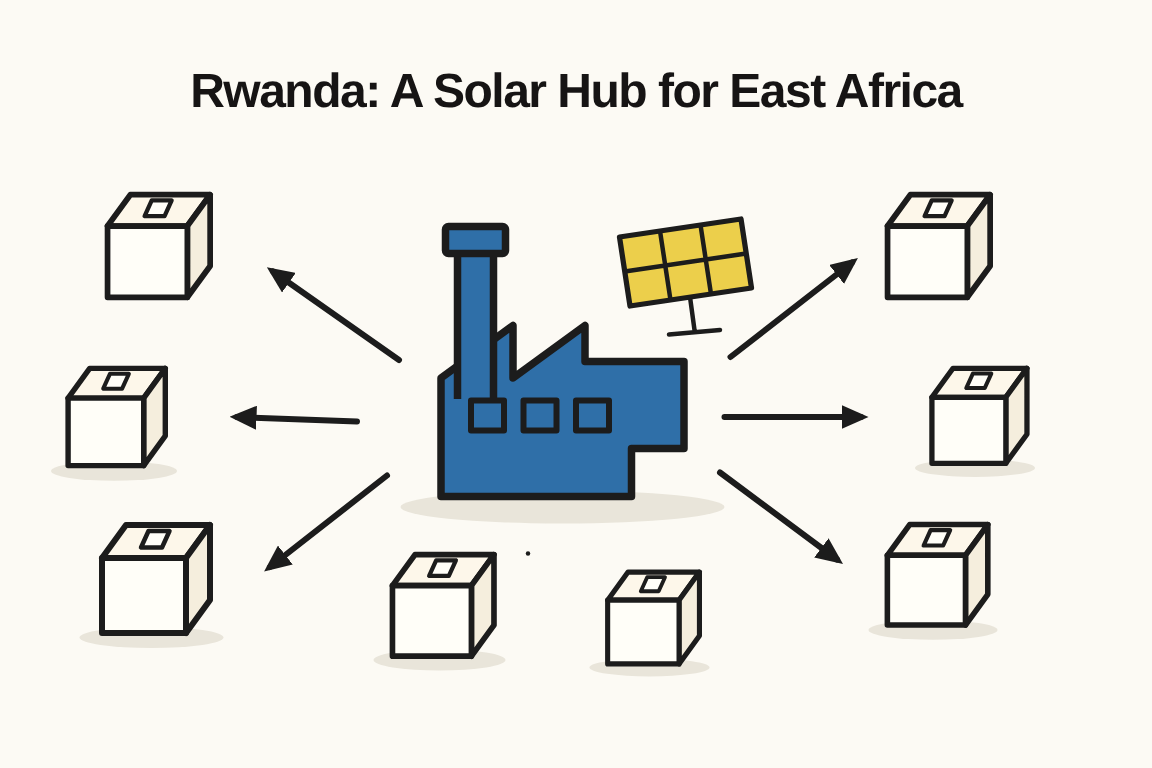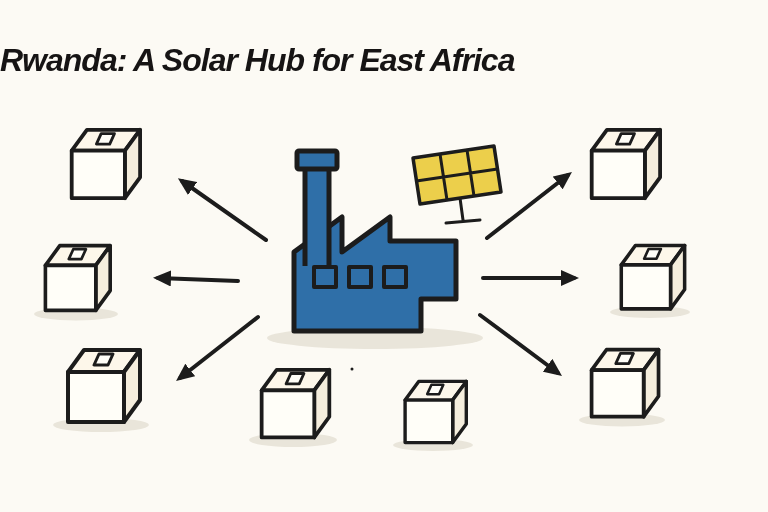--- a/index.html
+++ b/index.html
@@ -6,22 +6,22 @@
     --bg:#fcfaf4; --ink:#1c1c1c; --factory-blue:#2f6fa8; --solar-yellow:#eccf4b;
     --box-front:#fffef8; --box-top:#fdf7ea; --box-side:#f5eedd; --shadow:#e9e5da;
   }
   *{box-sizing:border-box}
   html,body{margin:0;padding:0;background:#ffffff}
   .stage{
     position:relative;width:768px;height:512px;background:var(--bg);
     overflow:hidden;font-family:"Liberation Sans",sans-serif;
   }
   .title{
-    position:absolute;top:42px;left:0;width:100%;margin:0;text-align:left;
-    font-size:32px;font-weight:700;letter-spacing:-1px;color:#161414;font-style:italic;
+    position:absolute;top:42px;left:0;width:100%;margin:0;text-align:center;
+    font-size:32px;font-weight:700;letter-spacing:-1px;color:#161414;
   }
   .diagram{position:absolute;left:0;top:0;width:768px;height:512px}
   .shadow{fill:var(--shadow)}
   .factory-shape{fill:var(--factory-blue);stroke:var(--ink);stroke-width:5;stroke-linejoin:round}
   .window{fill:var(--factory-blue);stroke:var(--ink);stroke-width:4;stroke-linejoin:round}
   .panel{fill:var(--solar-yellow);stroke:var(--ink);stroke-width:3.5;stroke-linejoin:round}
   .panel-grid{fill:none;stroke:var(--ink);stroke-width:3}
   .stand{fill:none;stroke:var(--ink);stroke-width:3;stroke-linecap:round}
   .arrow{fill:none;stroke:var(--ink);stroke-width:4;stroke-linecap:round}
   .ah{fill:var(--ink)}

